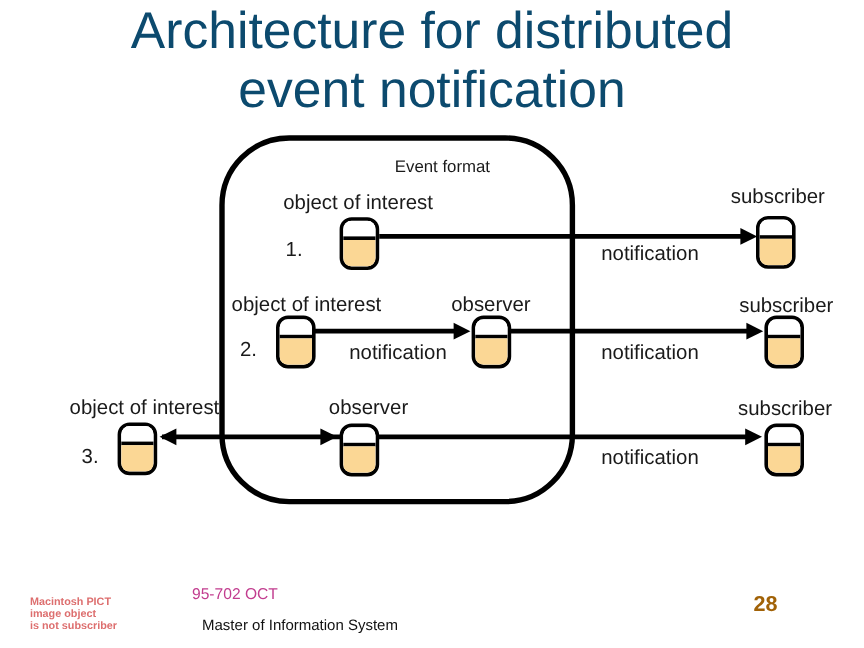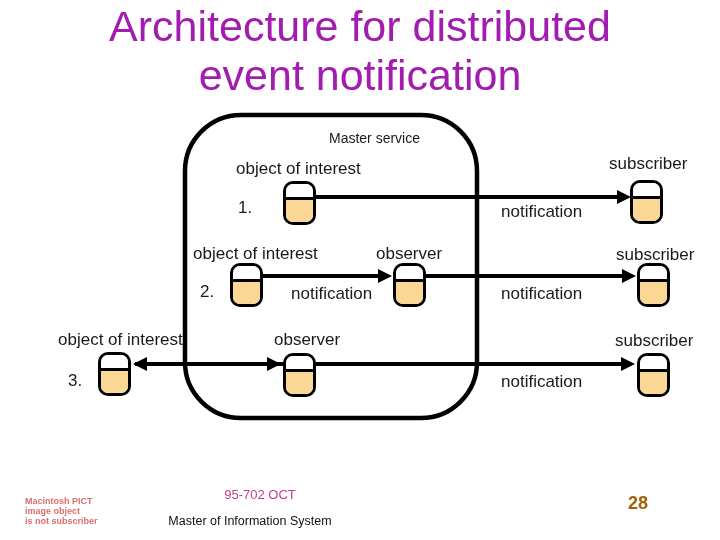--- a/index.html
+++ b/index.html
@@ -3,42 +3,42 @@
 <meta charset="utf-8">
 <style>
   html,body{margin:0;padding:0;background:#888;}
   .slide{
     position:relative;width:720px;height:540px;background:#ffffff;
     font-family:"Liberation Sans",sans-serif;overflow:hidden;
   }
   .title{
     position:absolute;left:0;top:2px;width:720px;margin:0;
     text-align:center;font-size:43px;line-height:49px;font-weight:normal;
-    color:#a21caf;letter-spacing:0px;
+    color:#0c4a6e;letter-spacing:0px;
   }
   .diagram-svg{position:absolute;left:0;top:0;width:720px;height:540px;}
   .lbl{
     position:absolute;font-size:17px;line-height:15px;color:#1a1a1a;white-space:nowrap;
   }
   .lbl-es{font-size:14px;}
   .node{
     position:absolute;width:33px;height:44px;box-sizing:border-box;
     border:3px solid #000;border-radius:10px;background:#fff;
     display:flex;flex-direction:column;overflow:hidden;z-index:3;
   }
   .node-top{height:13px;background:#ffffff;}
   .node-sep{height:3px;background:#000000;}
   .node-bottom{flex:1;background:#fbd795;}
   .pict-notice{
     position:absolute;left:25px;top:496px;width:112px;text-align:left;
     font-size:9px;line-height:10px;font-weight:bold;color:#dd6e6e;
   }
   .pict-notice span{display:block;}
   .course-code{
-    position:absolute;left:160px;top:487px;width:200px;text-align:center;
+    position:absolute;left:160px;top:487px;width:200px;
     font-size:13px;color:#c23d8f;
   }
   .course-name{
     position:absolute;left:150px;top:515px;width:200px;text-align:center;
     font-size:12.5px;line-height:13.5px;color:#111111;
   }
   .course-name span{display:block;}
   .page-number{
     position:absolute;left:628px;top:493px;font-size:18px;font-weight:bold;color:#a16207;
   }
@@ -63,21 +63,21 @@
     <polygon points="378,269 392,276 378,283" fill="#000"></polygon>
     <line x1="425" y1="276" x2="624" y2="276" stroke="#000" stroke-width="4"></line>
     <polygon points="622,269 636,276 622,283" fill="#000"></polygon>
 
     <line x1="135" y1="364" x2="623" y2="364" stroke="#000" stroke-width="4"></line>
     <polygon points="147,357 133,364 147,371" fill="#000"></polygon>
     <polygon points="267,357 281,364 267,371" fill="#000"></polygon>
     <polygon points="621,357 635,364 621,371" fill="#000"></polygon>
   </svg>
 
-  <span class="lbl lbl-es" style="left:329px;top:131px;">Master service</span>
+  <span class="lbl lbl-es" style="left:329px;top:131px;">Event format</span>
 
   <span class="lbl" style="left:236px;top:161px;">object of interest</span>
   <span class="lbl" style="left:238px;top:200px;">1.</span>
   <div class="node" style="left:283px;top:181px;">
     <div class="node-top"></div>
     <div class="node-sep"></div>
     <div class="node-bottom"></div>
   </div>
   <span class="lbl" style="left:501px;top:204px;">notification</span>
   <span class="lbl" style="left:609px;top:156px;">subscriber</span>

